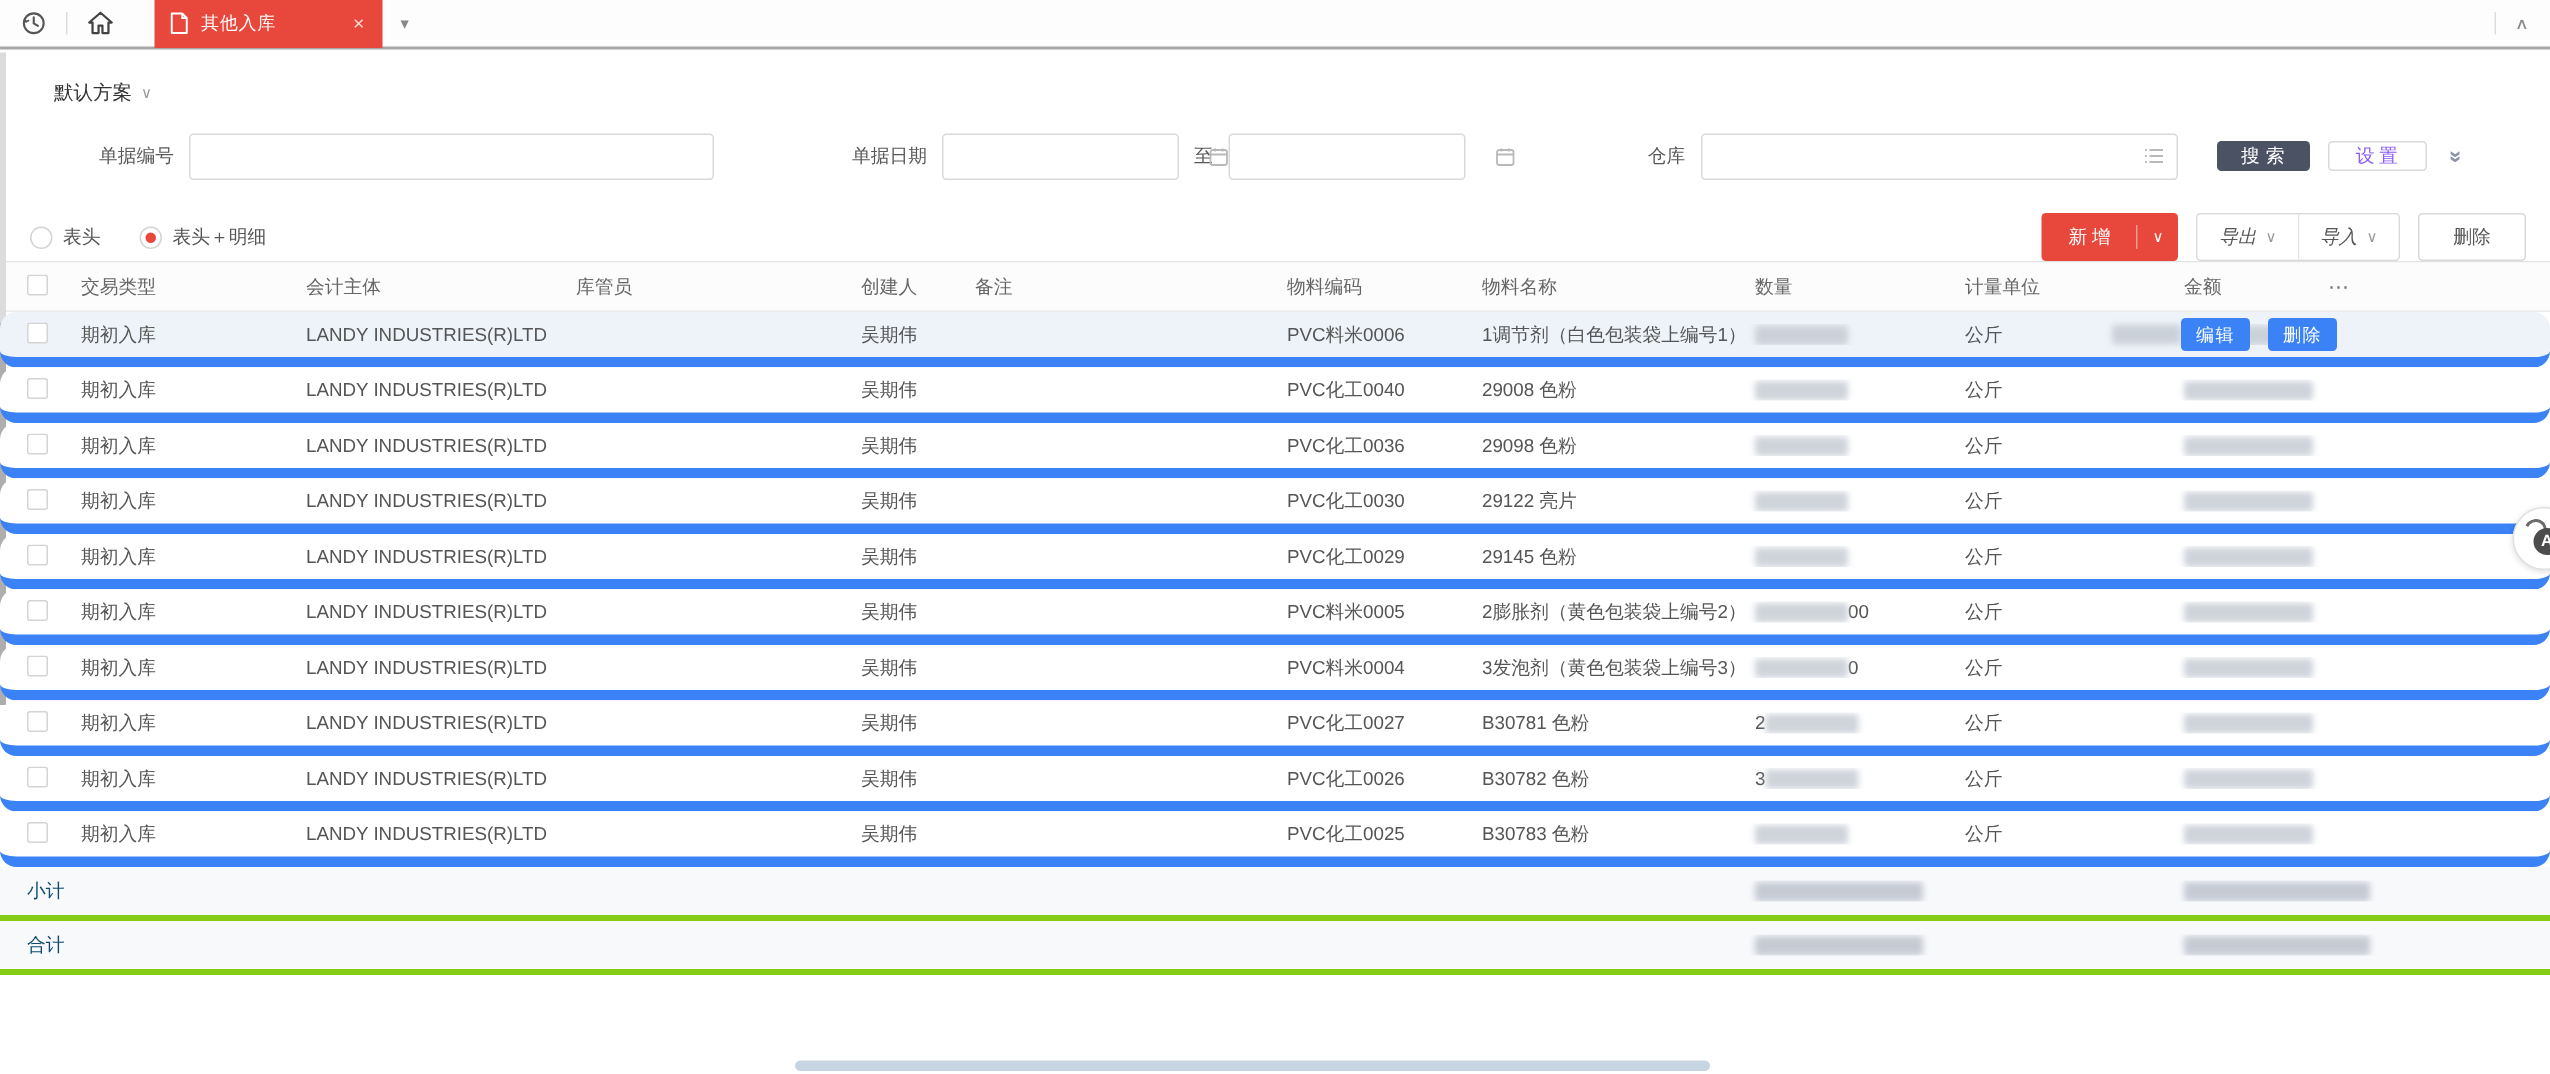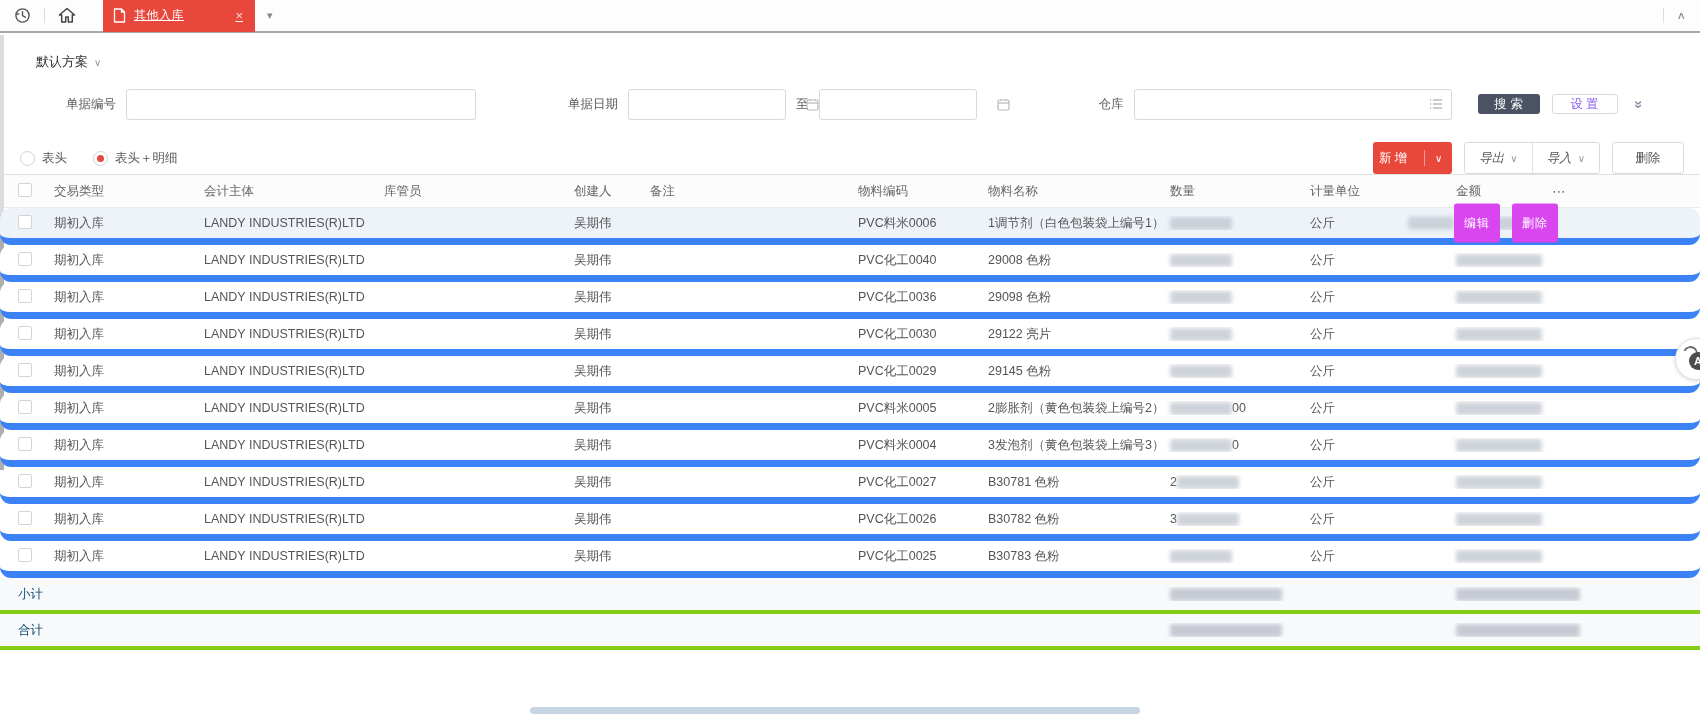--- a/index.html
+++ b/index.html
@@ -10,21 +10,21 @@
     font-family:"Liberation Sans","DejaVu Sans",sans-serif; font-size:12.5px;
   }
 
   
   .tabbar { height:33px; display:flex; align-items:center; background:#fdfdfd;
             border-bottom:2px solid #a8a8a8; position:relative; }
   .tb-icon { width:44px; height:33px; display:flex; align-items:center; justify-content:center;
              color:#555; cursor:pointer; }
   .tb-sep { width:1px; height:15px; background:#ddd; }
   .tab-active { height:33px; margin-left:14px; width:152px; background:#e8483b; color:#fff;
-                display:flex; align-items:center; padding:0 10px; gap:8px;text-decoration:underline; }
+                display:flex; align-items:center; padding:0 10px; gap:8px; }
   .tab-active .doc { flex:0 0 auto; }
   .tab-label { flex:1; font-size:12px; letter-spacing:.5px; white-space:nowrap; overflow:hidden; }
   .tab-close { font-size:13px; color:#ffd9d4; cursor:pointer; padding:0 2px; }
   .tab-caret { margin-left:12px; color:#888; font-size:11px; cursor:pointer; }
   .tabbar-right { margin-left:auto; display:flex; align-items:center; gap:12px; padding-right:14px; }
   .collapse-up { color:#888; font-size:13px; cursor:pointer; transform:scaleY(.8); }
 
   
   .left-strip  { position:absolute; left:0; top:35px; width:4px; height:180px; background:#dcdcdc; }
   .left-thumb  { position:absolute; left:0; top:215px; width:4px; height:255px; background:#aeaeae; }
@@ -56,21 +56,21 @@
 
   
   .tool-row { display:flex; align-items:center; margin-top:22px; height:32px; padding:0 16px 0 20px; }
   .radio-item { display:flex; align-items:center; gap:7px; cursor:pointer; color:#555; }
   .radio-item + .radio-item { margin-left:26px; }
   .radio { width:15px; height:15px; border-radius:50%; border:1px solid #d4d4d4; background:#fff; position:relative; }
   .radio.checked::after { content:""; position:absolute; left:3px; top:3px; width:7px; height:7px;
                           border-radius:50%; background:#e8483b; }
   .tool-right { margin-left:auto; display:flex; align-items:center; gap:12px; }
   .btn-add { background:#e8483b; color:#fff; border-radius:3px; height:32px; display:flex; align-items:center; cursor:pointer; }
-  .btn-add .add-label { padding:0 14px 0 6px; letter-spacing:3px; }
+  .btn-add .add-label { padding:0 14px 0 18px; letter-spacing:3px; }
   .btn-add .split { width:1px; height:16px; background:rgba(255,255,255,.45); }
   .btn-add .add-caret { padding:0 10px; font-size:10px; }
   .btn-group { display:flex; border:1px solid #d9d9d9; border-radius:3px; height:32px; overflow:hidden; }
   .btn-group .g-btn { display:flex; align-items:center; gap:6px; padding:0 14px; cursor:pointer; color:#555; background:#fff;font-style:italic; }
   .btn-group .g-sep { width:1px; background:#e3e3e3; }
   .g-caret { font-size:10px; color:#999; }
   .btn-del { width:72px; height:32px; border:1px solid #d9d9d9; border-radius:3px; background:#fff;
              display:flex; align-items:center; justify-content:center; color:#555; cursor:pointer; }
 
   
@@ -86,21 +86,21 @@
 
   .trow { height:37px; align-items:center; border-bottom:7px solid #3b82f6; position:relative; background:#fff; color:#555;border-radius:11px; }
   .trow.hovered { background:#eef3f9; }
   .redact { display:inline-block; height:13px; border-radius:2px; background:#c3c9d2;
             filter:blur(2px); opacity:.8; vertical-align:middle; }
   .redact.q { width:62px; }
   .redact.a { width:86px; }
   .qfrag { color:#555; }
   .row-actions { position:absolute; right:142px; top:50%; transform:translateY(-50%);
                  display:flex; gap:12px; }
-  .act-btn { background:#d946ef; color:#fff; font-size:12px; height:39px; padding:0 10px;
+  .act-btn { background:#3b82f6; color:#fff; font-size:12px; height:22px; padding:0 10px;
              border-radius:3px; display:flex; align-items:center; cursor:pointer; letter-spacing:1px; }
   .act-blur { position:absolute; right:246px; top:50%; transform:translateY(-50%); width:46px; }
 
   .sumrow { height:36px; align-items:center; background:#f8f9fb; border-bottom:4px solid #84cc16; color:#0c4a6e; }
   .sumrow .sum-label { padding-left:18px; }
   .redact.sq { width:112px; background:#b9bfca; }
   .redact.sa { width:124px; background:#b9bfca; }
 
   
   .float-assist { position:absolute; right:-17px; top:338px; width:42px; height:42px; border-radius:50%;

